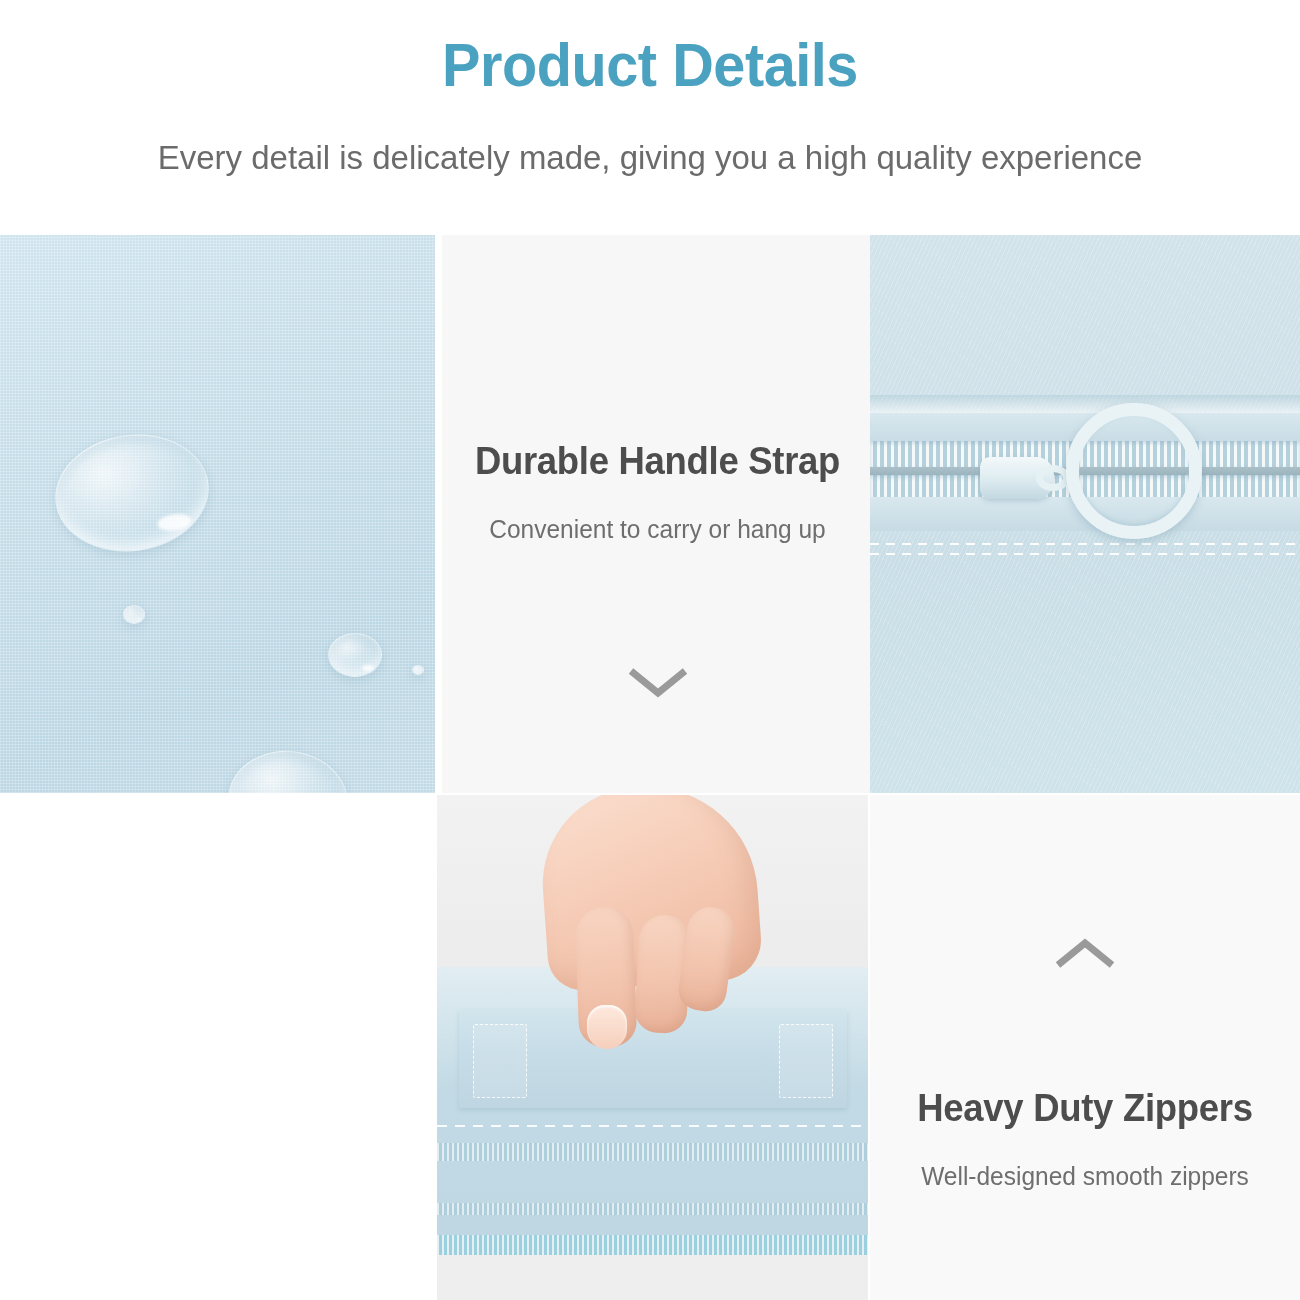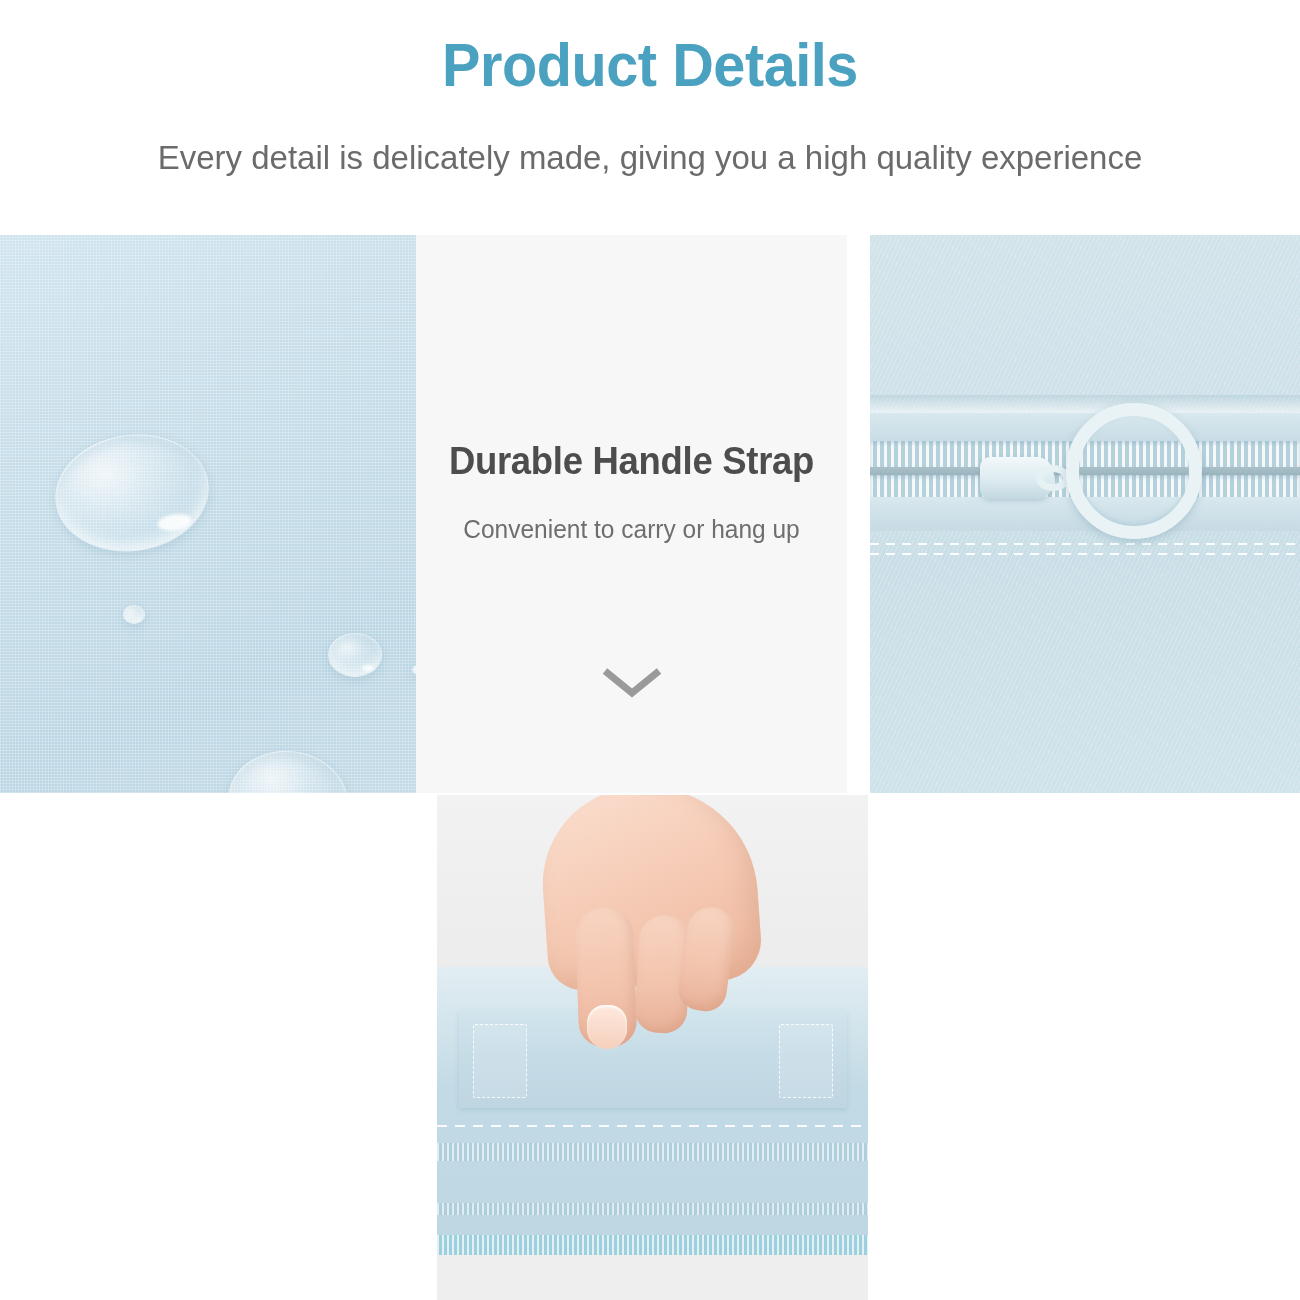--- a/index.html
+++ b/index.html
@@ -51,21 +51,21 @@
     position: absolute;
     left: 0; top: 235px;
     width: 1300px;
     height: 1065px;
   }
 
   .cell { position: absolute; overflow: hidden; }
 
   
   .cell-tl { left: 0px;   top: 0px;  width: 435px; height: 558px; }
-  .cell-tc { left: 416px; top: 0px;  width: 431px; height: 558px; background: #f7f7f7; }
+  .cell-tc { left: 442px; top: 0px;  width: 431px; height: 558px; background: #f7f7f7; }
   .cell-tr { left: 870px; top: 0px;  width: 430px; height: 558px; }
   
   .cell-bl { left: 0px;   top: 560px; width: 435px; height: 505px; background: #f7f7f7; }
   .cell-bc { left: 437px; top: 560px; width: 431px; height: 505px; background: #eeeeee; }
   .cell-br { left: 870px; top: 560px; width: 430px; height: 505px; background: #f9f9f9; }
 
   
   .feature-title {
     position: absolute;
     width: 100%;
@@ -358,15 +358,24 @@
     <div class="zip-band zip-band-3"></div>
     <div class="hand">
       <div class="palm"></div>
       <div class="finger finger-1"></div>
       <div class="finger finger-2"></div>
       <div class="finger finger-3"></div>
       <div class="nail"></div>
     </div>
   </div>
 
+  <div class="cell cell-br">
+    <div class="chev chev-up-br">
+      <svg viewBox="0 0 62 34" xmlns="http://www.w3.org/2000/svg">
+        <polyline points="4,28 31,6 58,28" fill="none" stroke="#9a9a9a" stroke-width="7" stroke-linecap="butt" stroke-linejoin="miter"></polyline>
+      </svg>
+    </div>
+    <div class="feature-title br-title">Heavy Duty Zippers</div>
+    <div class="feature-sub br-sub">Well-designed smooth zippers</div>
+  </div>
 
   <div class="bc-footer"></div>
 </div>
 
 </body></html>

